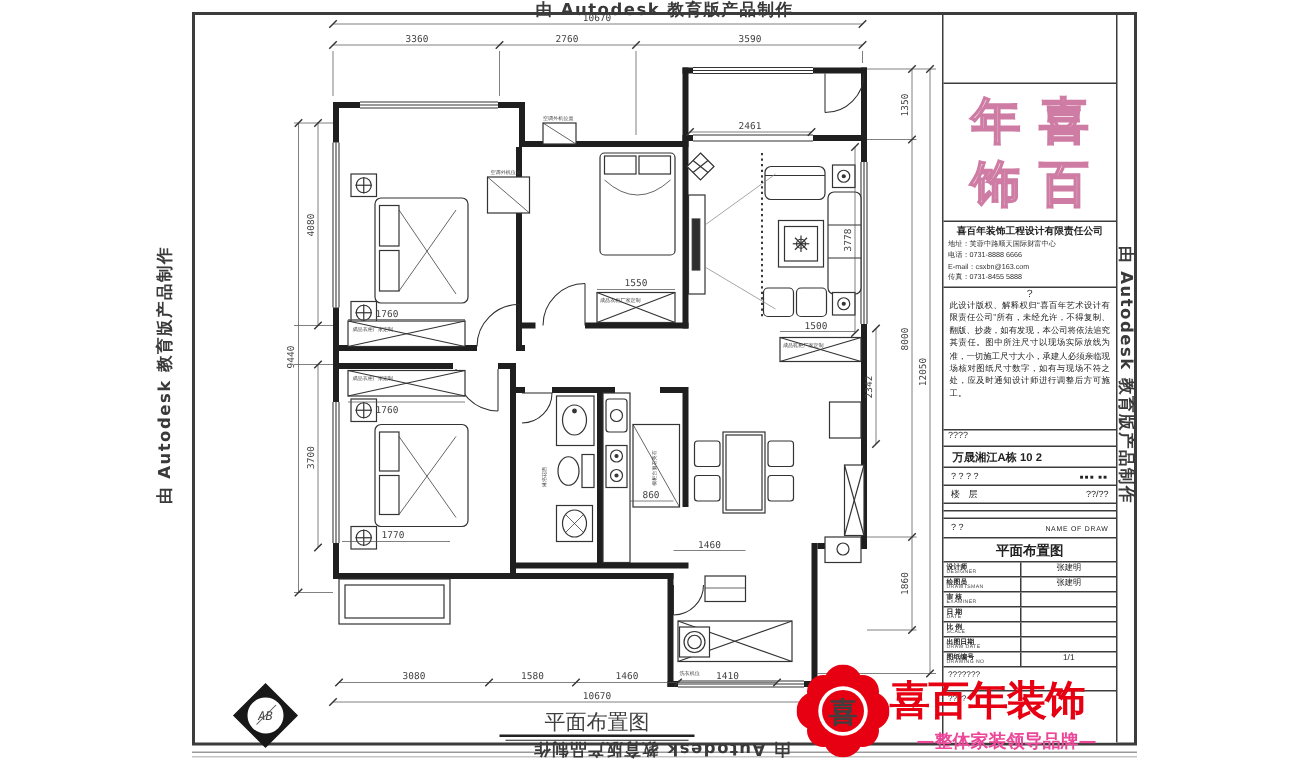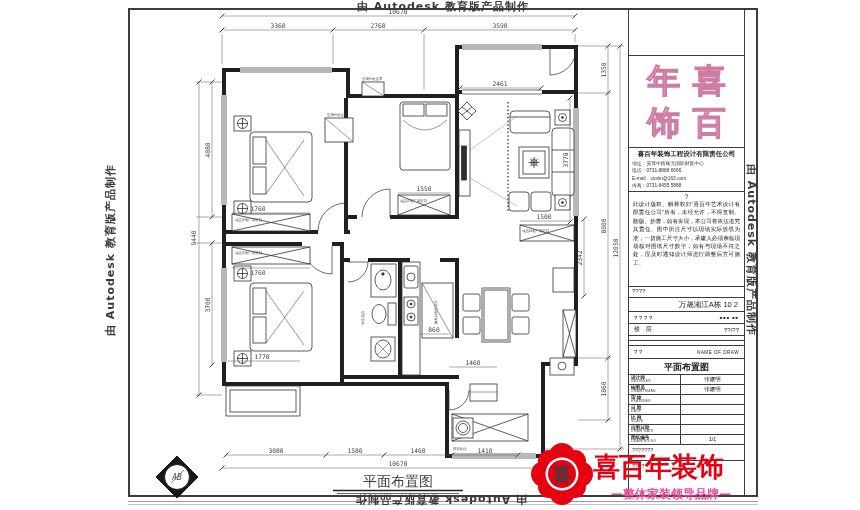--- a/index.html
+++ b/index.html
@@ -25,21 +25,21 @@
   .tb-logo{height:92px;display:grid;grid-template-columns:1fr 1fr;place-items:center;padding:4px 12px;}
   .tb-logo span{font-size:33px;line-height:1;font-weight:bold;font-family:"DejaVu Serif", serif;
                 color:#fdf3f7;-webkit-text-stroke:1.1px #cf7ca4;}
   .tb-co{height:44px;padding:2px 3px;}
   .tb-co-name{font-size:6.5px;font-weight:bold;text-align:center;margin-bottom:1px;}
   .tb-co-line{font-size:4.8px;color:#333;line-height:1.55;white-space:nowrap;overflow:hidden;}
   .tb-notes{height:95px;padding:1px 4px;}
   .tb-q{text-align:center;font-size:7px;color:#333;}
   .tb-notes-text{font-size:5.6px;line-height:1.5;color:#222;text-align:justify;}
   .tb-small{height:11px;font-size:6px;padding:1px 3px;color:#333;}
-  .tb-project{height:14px;font-size:7.5px;font-weight:normal;padding:2px 6px;text-align:right;}
+  .tb-project{height:14px;font-size:7.5px;font-weight:bold;padding:2px 6px;}
   .tb-flex{display:flex;align-items:center;justify-content:space-between;padding:0 5px;}
   .tb-rowq{height:12px;font-size:6px;}
   .tb-rowq b{font-size:4px;letter-spacing:1px;}
   .tb-floor{height:12px;font-size:6px;letter-spacing:2px;}
   .tb-floor .val{letter-spacing:0;}
   .tb-thin{height:5px;}
   .tb-namehdr{height:13px;font-size:6px;}
   .tb-namehdr .en{font-size:4.6px;letter-spacing:.5px;}
   .tb-name{height:16px;font-size:9px;font-weight:bold;text-align:center;line-height:16px;}
   .tb-row{height:10px;display:flex;border-bottom:1px solid #3c3c3c;box-sizing:border-box;flex:none;}

